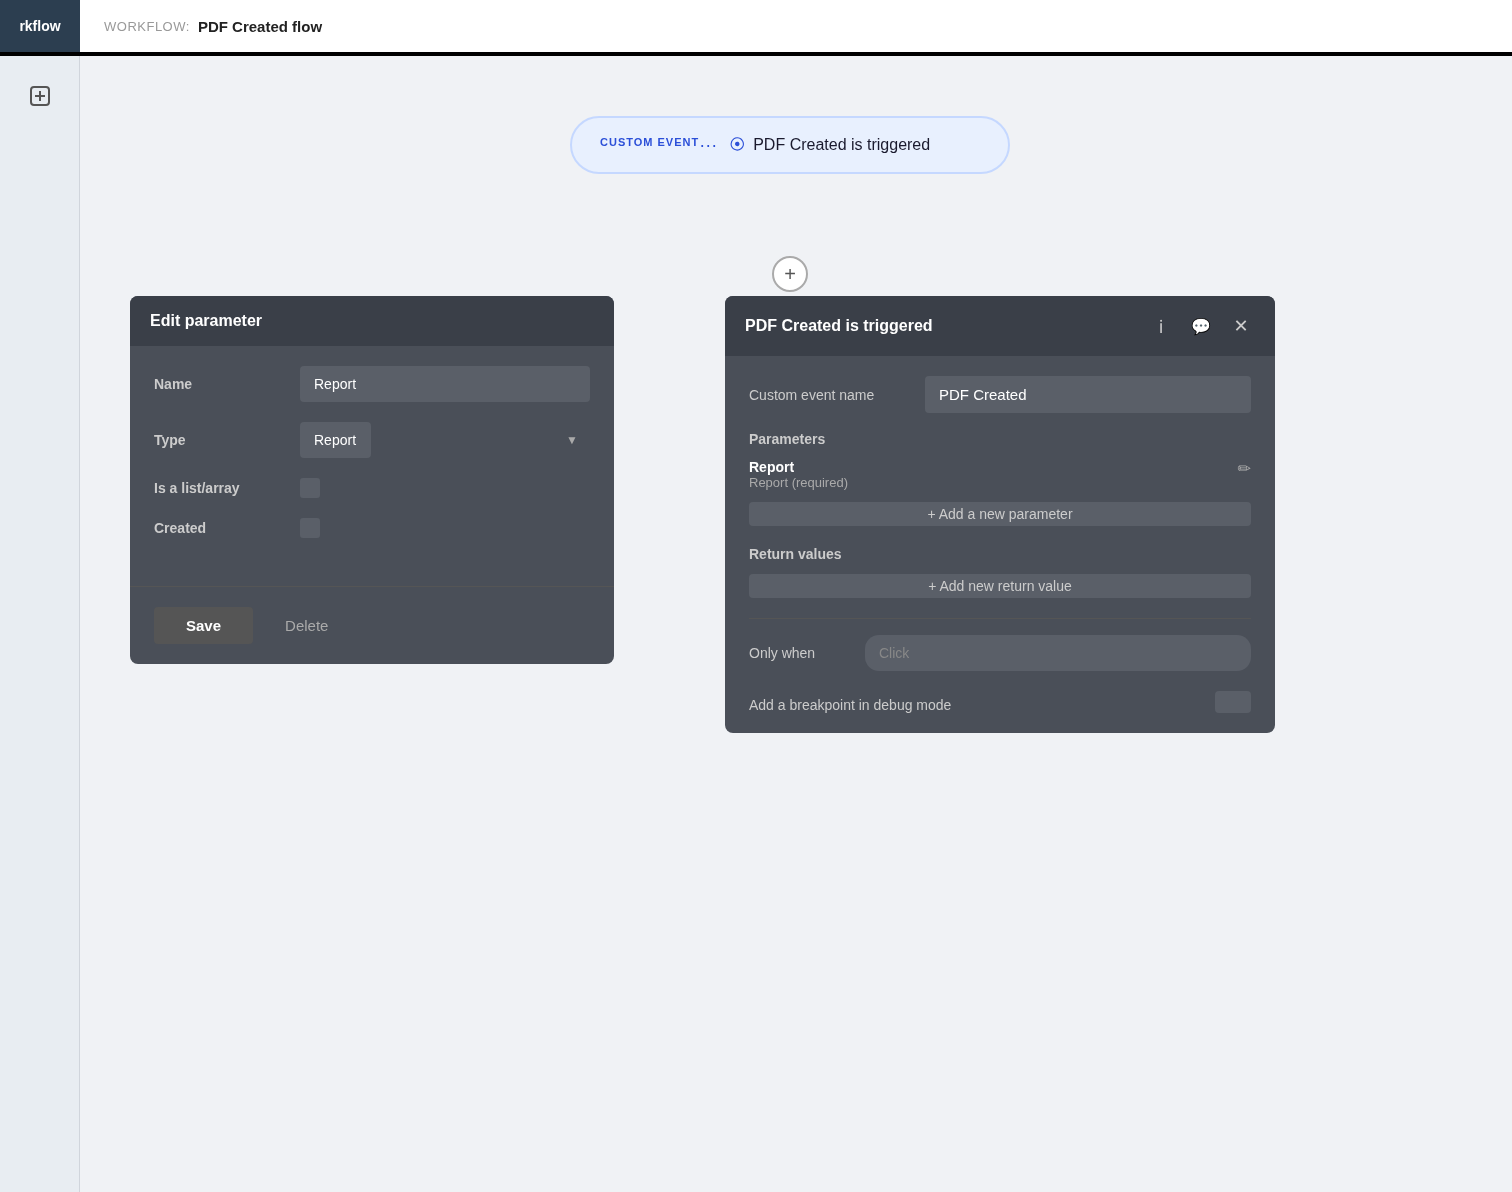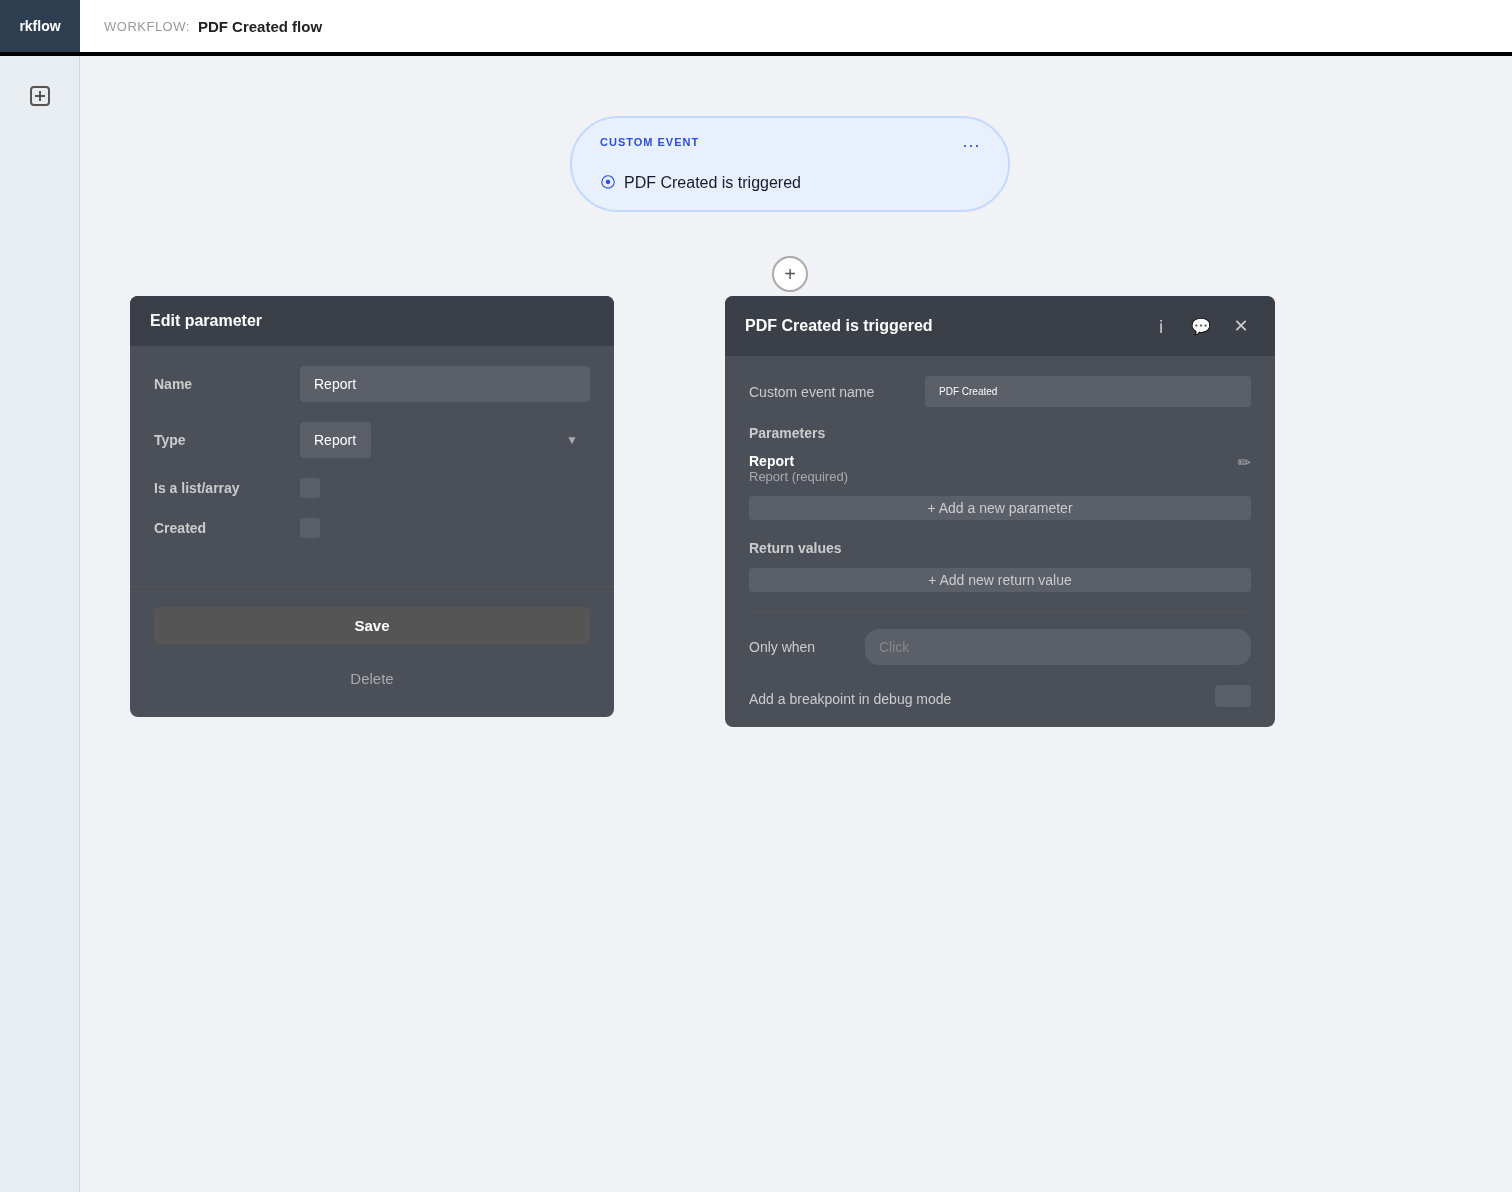--- a/index.html
+++ b/index.html
@@ -93,22 +93,22 @@
     .event-node {
       position: absolute;
       top: 60px;
       left: 490px;
       width: 440px;
       background: #e8f0fe;
       border: 2px solid #c5d8ff;
       border-radius: 50px;
       padding: 18px 28px;
       display: flex;
-      flex-direction: column;
-      gap: 20px;
+      flex-direction: row;
+      gap: 12px;
     }
     .event-node-header {
       display: flex;
       justify-content: space-between;
       align-items: flex-start;
     }
     .event-node-label {
       color: #2b4fd8;
       font-size: 11px;
       font-weight: 700;
@@ -232,21 +232,20 @@
     }
     .divider {
       border: none;
       border-top: 1px solid #555;
       margin: 8px 0 20px 0;
     }
     .edit-panel-actions {
       display: flex;
       gap: 16px;
       padding: 0 24px 20px;
-      flex-direction: column;
     }
     .btn-save {
       background: #555;
       color: #fff;
       border: none;
       border-radius: 4px;
       padding: 10px 32px;
       font-size: 15px;
       font-weight: 600;
       cursor: pointer;
@@ -314,21 +313,21 @@
       width: 160px;
       flex-shrink: 0;
     }
     .rp-input {
       flex: 1;
       background: #5a5f68;
       border: none;
       border-radius: 4px;
       padding: 10px 14px;
       color: #fff;
-      font-size: 10px;
+      font-size: 15px;
       outline: none;
     }
     .rp-input::placeholder { color: #aaa; }
     .section-label {
       color: #ccc;
       font-size: 14px;
       font-weight: 600;
       margin-bottom: 12px;
     }
     .param-item {

